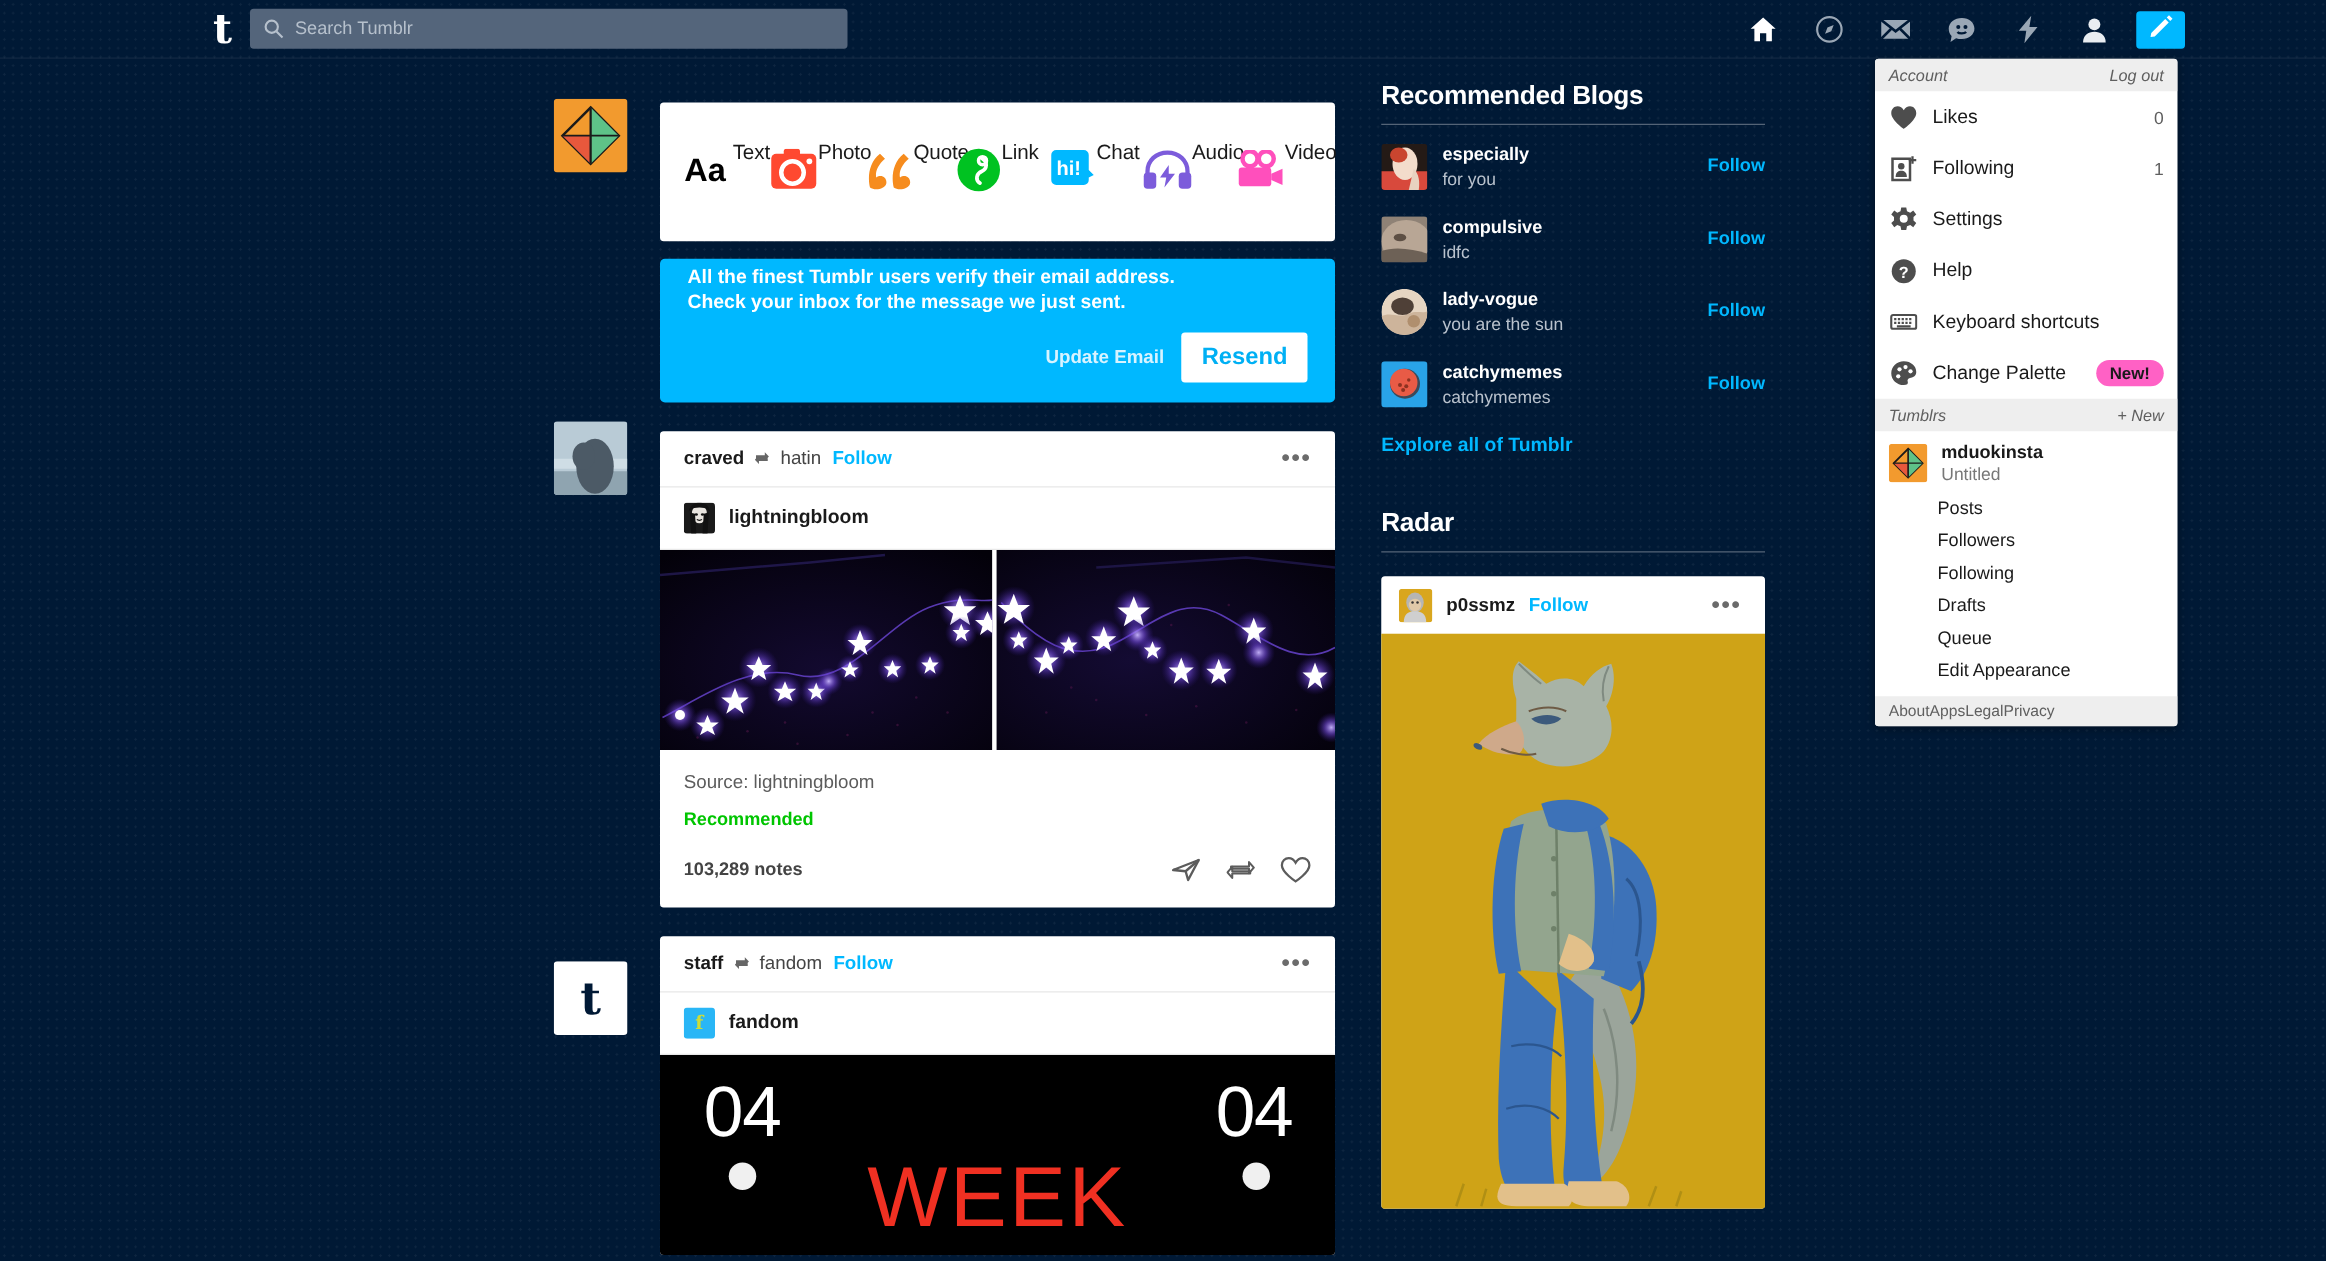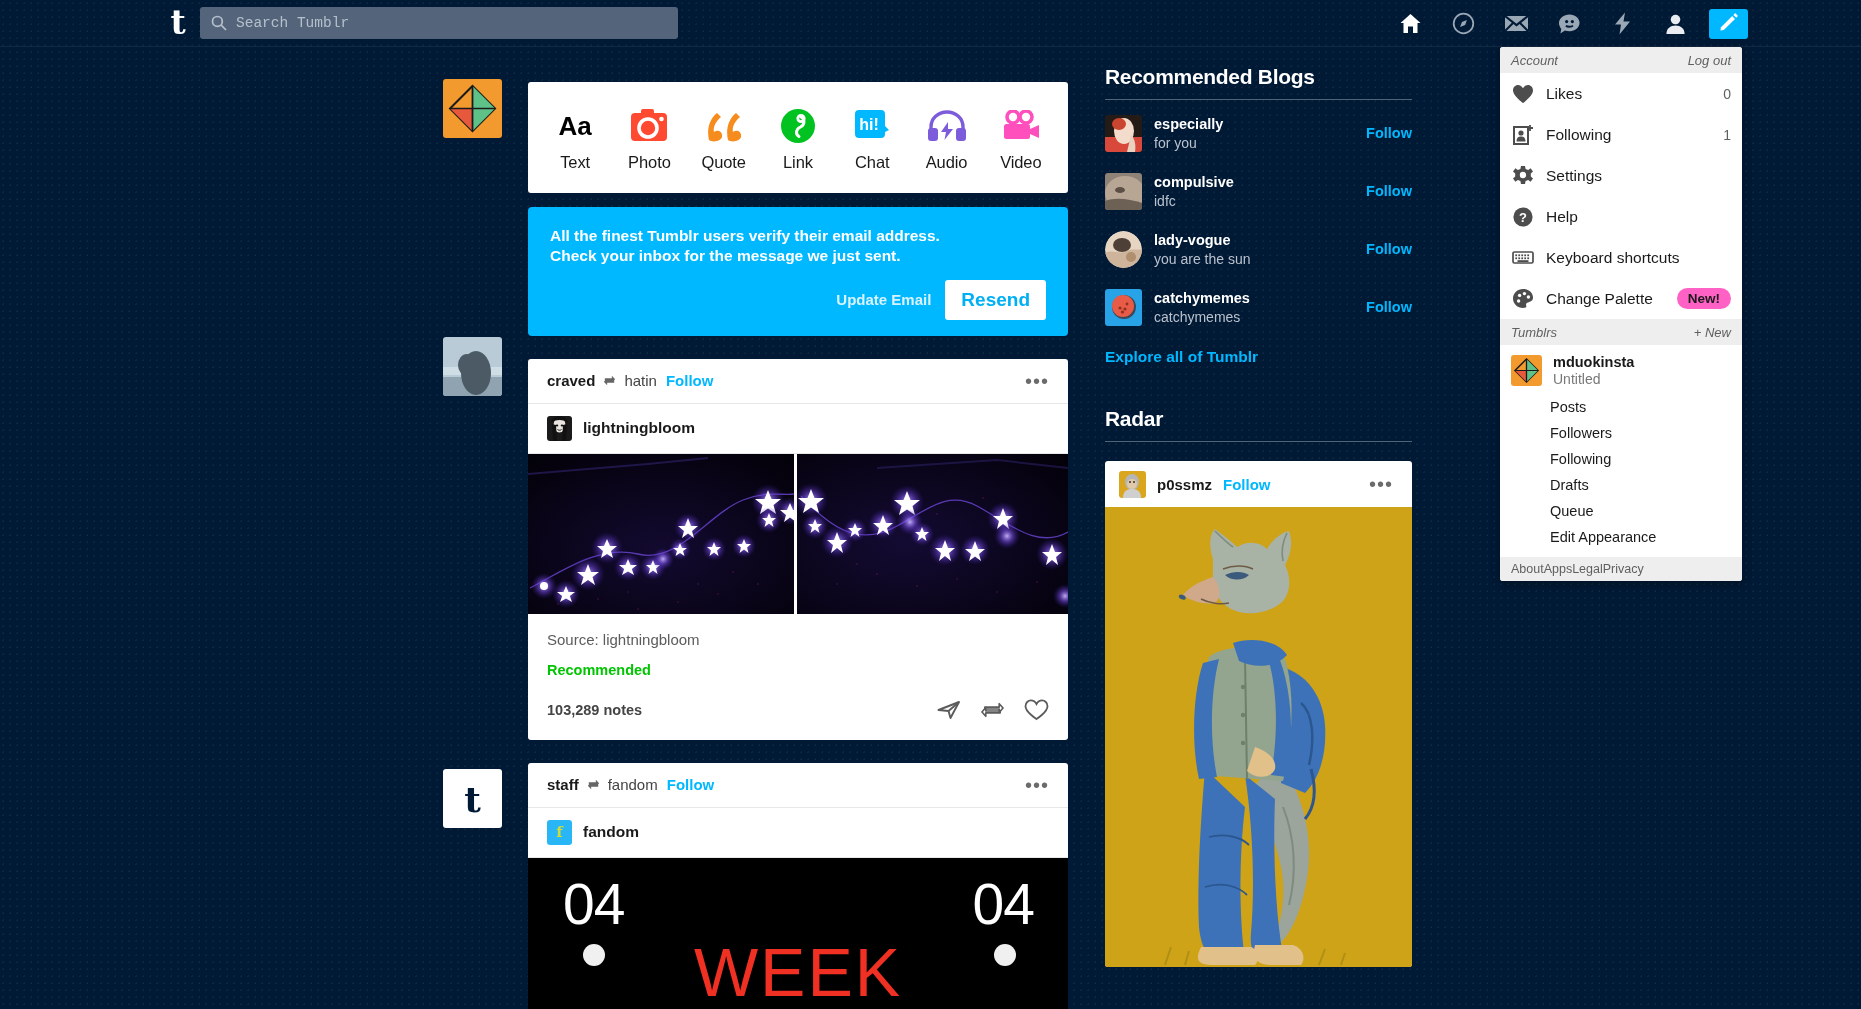--- a/index.html
+++ b/index.html
@@ -44,21 +44,21 @@
   }
   #search-icon {
     position: absolute; left: 11px; top: 8px;
     width: 16px; height: 16px;
   }
   #search-input {
     position: absolute; left: 36px; top: 0;
     width: 435px; height: 32px;
     background: transparent; border: none; outline: none;
     color: #fff; font-size: 14.5px;
-    font-family: Liberation Mono, monospace;
+    font-family: Liberation Sans, sans-serif;
   }
   #search-input::placeholder { color: #b6c0cc; opacity: 1; }
 
   #nav-icons {
     position: absolute; right: 113px; top: 0;
     height: 47px;
     display: flex; align-items: center; gap: 0px;
   }
   .nav-btn {
     width: 53px; height: 47px;
@@ -103,39 +103,39 @@
 
   
   #posttypes {
     background: #fff; border-radius: 3px;
     height: 111px;
     display: flex; align-items: center; justify-content: space-around;
     padding: 0 10px;
   }
   .ptype {
     width: 66px;
-    display: flex; flex-direction: column; align-items: center;
+    display: flex; flex-direction: row; 
     cursor: pointer;
   }
   .ptype-ico {
     height: 46px; width: 46px;
     display: flex; align-items: center; justify-content: center;
     margin-bottom: 4px;
   }
   .ptype-label {
     font-size: 16.5px; color: #1a1a1a;
     letter-spacing: -0.1px;
   }
 
   
   #banner {
     margin-top: 14px;
     background: #00b8ff;
     border-radius: 4px;
-    padding: 19px 22px 16px 22px;
+    padding: 5px 22px 16px 22px;
   }
   #banner-text {
     color: #fff; font-size: 15.5px; font-weight: bold;
     line-height: 1.32; max-width: 430px;
   }
   #banner-actions {
     margin-top: 13px;
     display: flex; align-items: center; justify-content: flex-end; gap: 14px;
   }
   #update-email {

